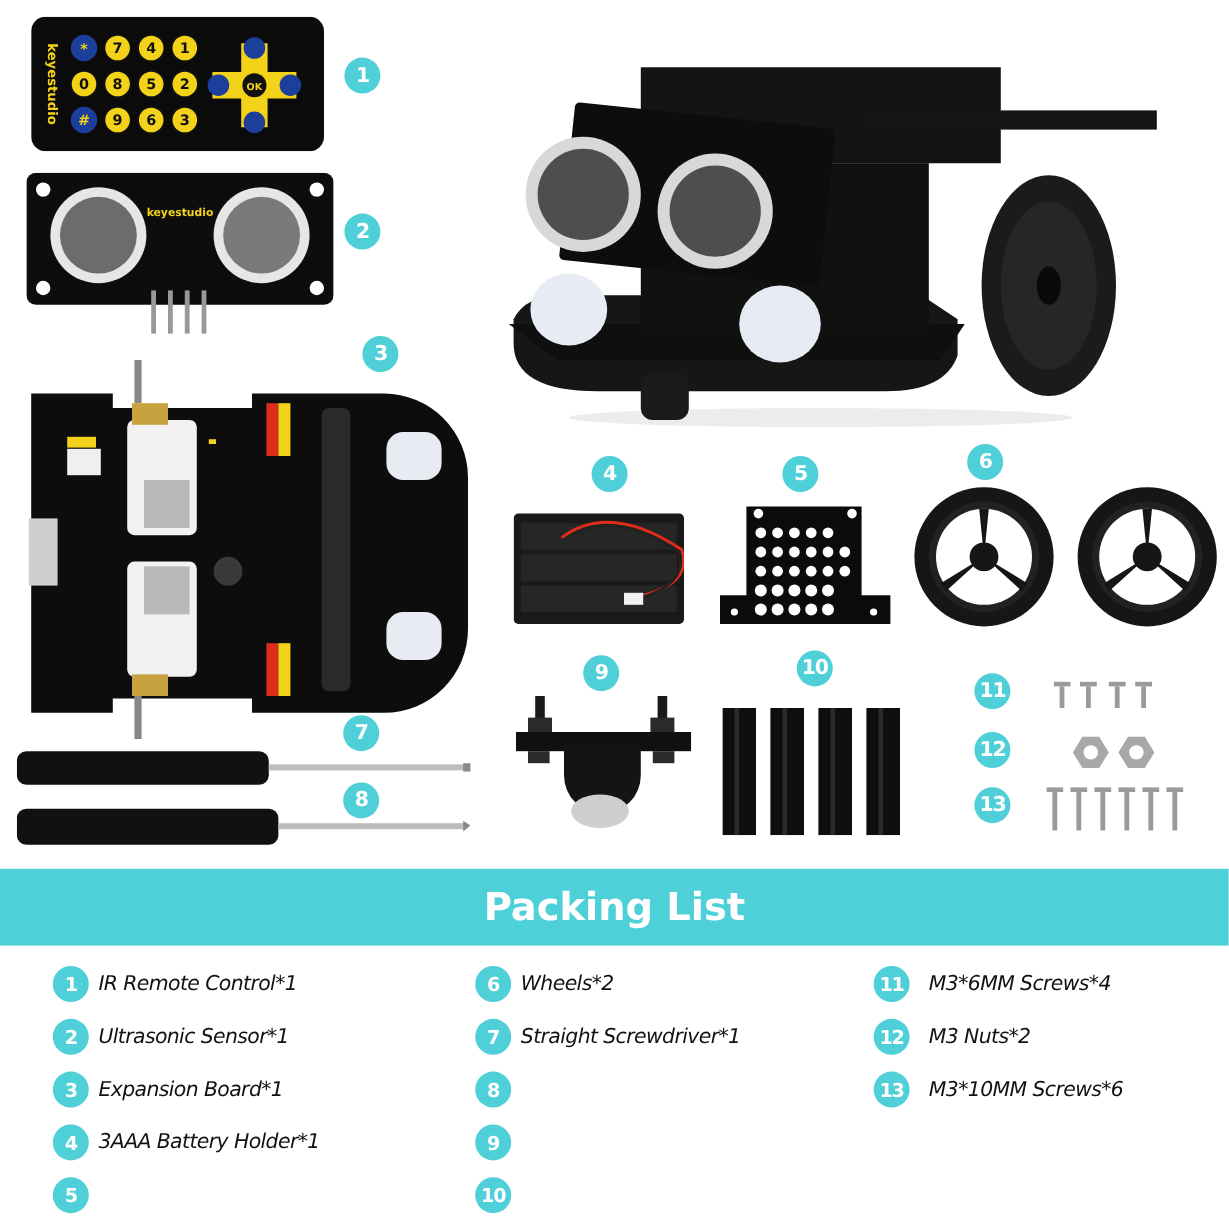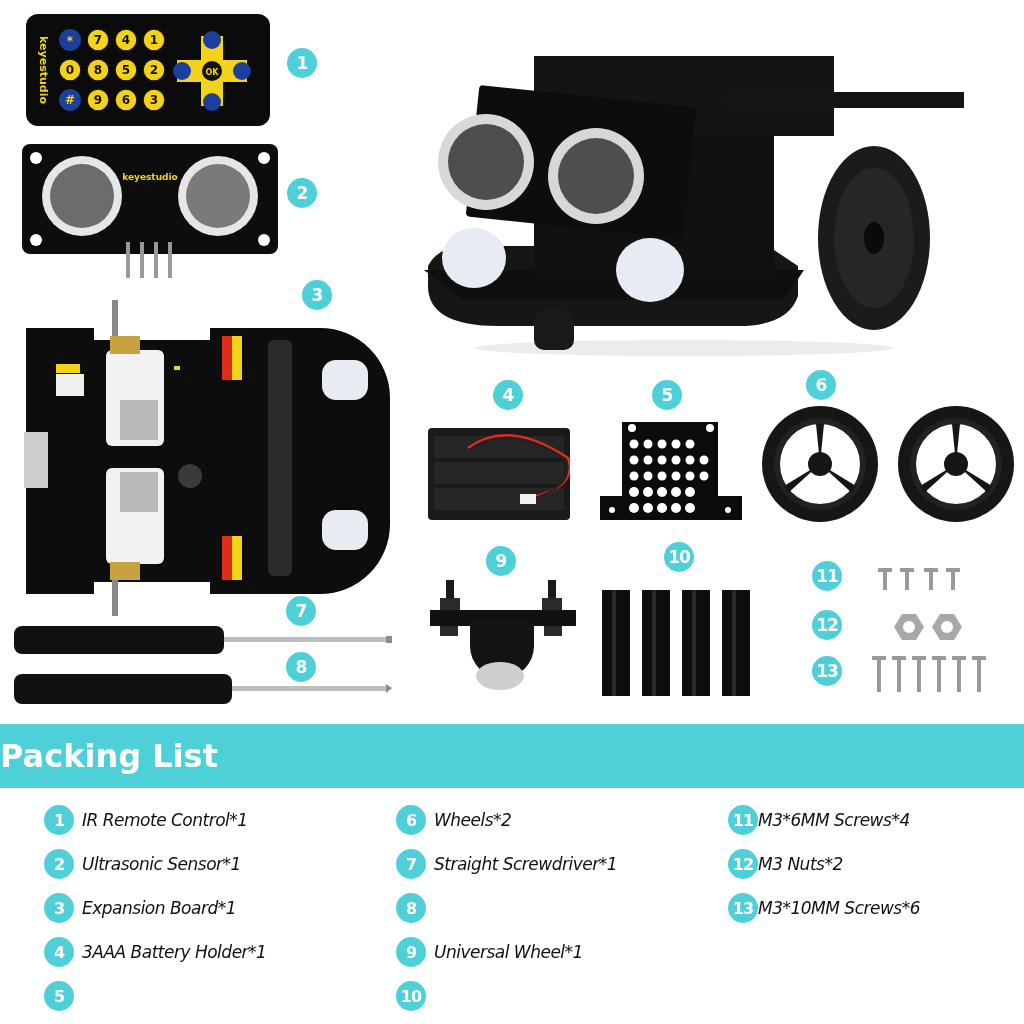--- a/index.html
+++ b/index.html
@@ -18,40 +18,40 @@
     display: flex; align-items: center; justify-content: center;
     letter-spacing: -1px;
   }
 
   .part { position: absolute; }
 
   
   .banner {
     position: absolute; left: 0; top: 724px; width: 1024px; height: 64px;
     background: #4ed0d9;
-    display: flex; align-items: center; 
+    display: flex; align-items: center; justify-content: center;
   }
   .banner-title {
     color: #ffffff; font-family: "DejaVu Sans", sans-serif; font-weight: bold;
     font-size: 32px; letter-spacing: 0px;
   }
 
   .list-col { position: absolute; top: 798px; }
   .list-item { position: relative; height: 44px; display: flex; align-items: center; }
   .list-item .num {
     width: 30px; height: 30px; border-radius: 50%; background: #4fcfd8; color: #fff;
     font-family: "DejaVu Sans", sans-serif; font-weight: bold; font-size: 16px;
     display: flex; align-items: center; justify-content: center; flex: 0 0 auto;
     letter-spacing: -1px;
   }
   .list-item .label {
     margin-left: 8px; font-family: "DejaVu Sans", sans-serif; font-style: italic;
     font-size: 17px; color: #111111; white-space: nowrap; letter-spacing: -0.5px;
   }
-  .col3 .list-item .label { margin-left: 0; }
+  .col3 .list-item .label { margin-left: 16px; }
 </style>
 </head>
 <body>
 
 <div class="part" style="left:26px;top:14px;width:244px;height:112px;">
   <svg width="244" height="112" viewBox="0 0 244 112">
     <rect x="0" y="0" width="244" height="112" rx="12" fill="#0b0b0b"></rect>
     <text x="14" y="56" fill="#f3d21a" font-size="11" font-weight="bold" font-family="DejaVu Sans, sans-serif" transform="rotate(90 14 56)" text-anchor="middle">keyestudio</text>
 
     <g font-family="DejaVu Sans, sans-serif" font-weight="bold" font-size="12" text-anchor="middle">
@@ -358,21 +358,20 @@
     </div>
   <div class="list-item">
       <div class="num">7</div>
       <div class="label">Straight Screwdriver*1</div>
     </div>
   <div class="list-item">
       <div class="num">8</div>
     </div>
   <div class="list-item">
       <div class="num">9</div>
-      <div class="label">Universal Wheel*1</div>
     </div>
   <div class="list-item">
       <div class="num">10</div>
     </div>
 </div>
 
 <div class="list-col col3" style="left:728px;">
   <div class="list-item">
       <div class="num">11</div>
       <div class="label">M3*6MM Screws*4</div>

